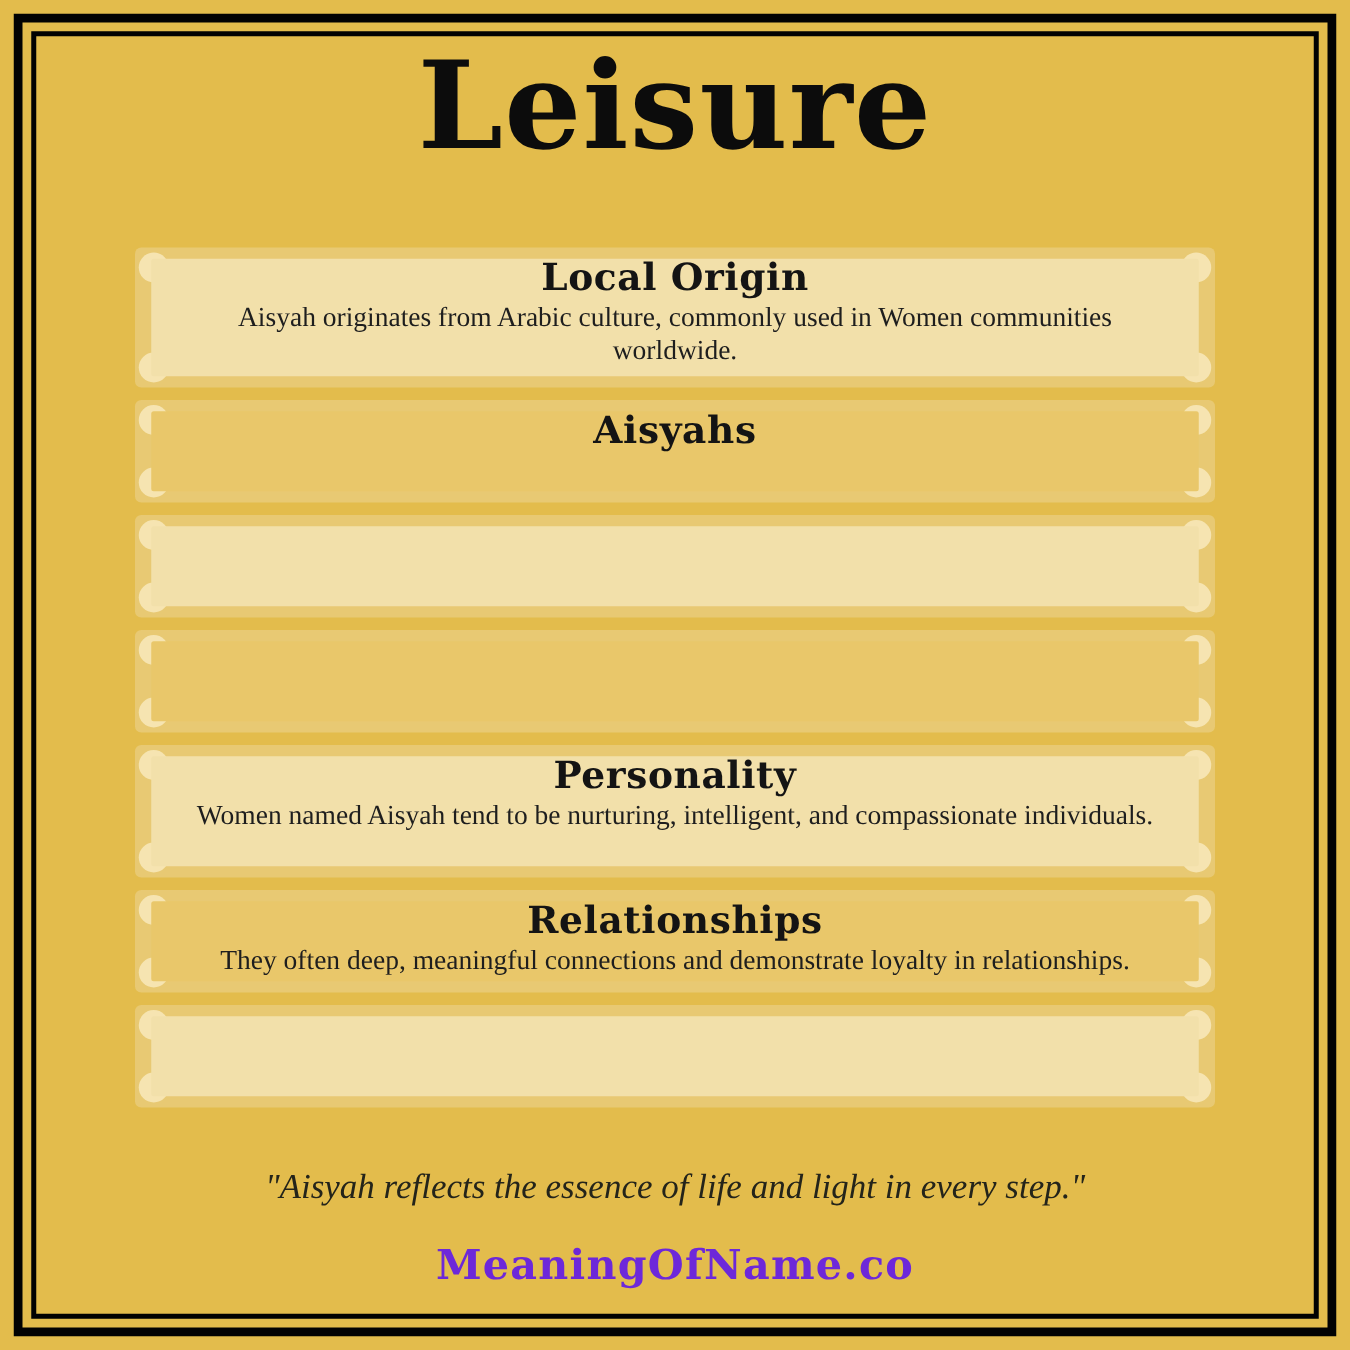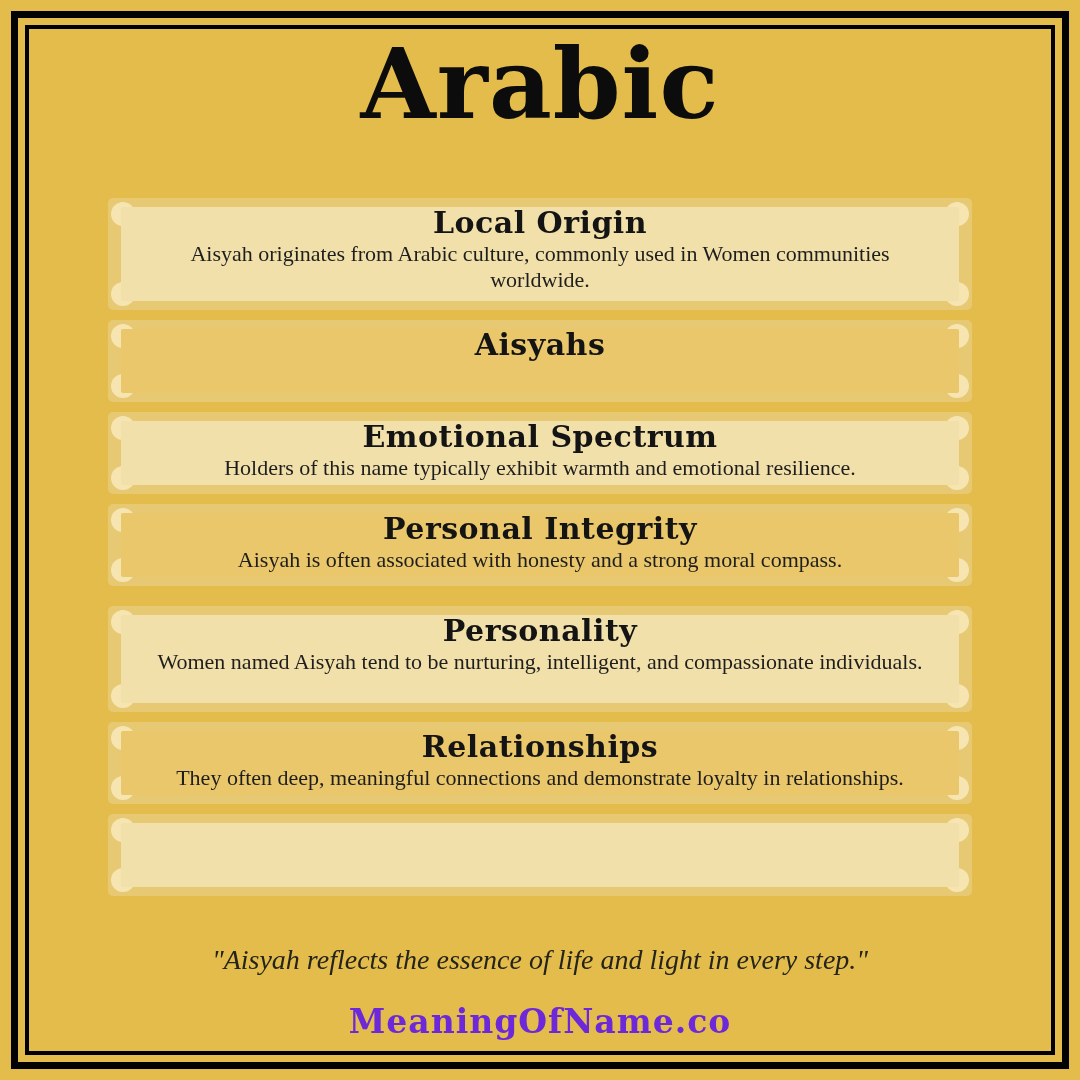--- a/index.html
+++ b/index.html
@@ -40,21 +40,21 @@
     gap: 10px;
   }
   .card {
     position: relative;
     height: 82px;
     background: #e8c973;
     border-radius: 5px;
     box-sizing: border-box;
   }
   .card.tall  { height: 112px; }
-  .card.tall2 { height: 106px; margin-top: 10px; }
+  .card.tall2 { height: 106px; }
   .card-inner {
     position: absolute;
     top: 9px; bottom: 9px; left: 13px; right: 13px;
     background: #f2e0aa;
     border-radius: 2px;
   }
   .card.dark .card-inner { background: #e9c76a; }
   .dot {
     position: absolute;
     width: 24px; height: 24px;
@@ -106,21 +106,21 @@
   }
 </style>
 </head>
 <body>
 
 <div class="frame-thick"></div>
 <div class="frame-thin"></div>
 
 <div class="content">
 
-  <div class="page-title">Arabic</div>
+  <div class="page-title">Leisure</div>
 
   <div class="cards">
 
     <div class="card tall">
       <span class="dot tl"></span>
       <span class="dot tr"></span>
       <span class="dot bl"></span>
       <span class="dot br"></span>
       <div class="card-inner"></div>
       <div class="card-text">
@@ -139,36 +139,28 @@
         <div class="card-heading">Aisyahs</div>
       </div>
     </div>
 
     <div class="card">
       <span class="dot tl"></span>
       <span class="dot tr"></span>
       <span class="dot bl"></span>
       <span class="dot br"></span>
       <div class="card-inner"></div>
-      <div class="card-text">
-        <div class="card-heading">Emotional Spectrum</div>
-        <div class="card-body">Holders of this name typically exhibit warmth and emotional resilience.</div>
-      </div>
     </div>
 
     <div class="card dark">
       <span class="dot tl"></span>
       <span class="dot tr"></span>
       <span class="dot bl"></span>
       <span class="dot br"></span>
       <div class="card-inner"></div>
-      <div class="card-text">
-        <div class="card-heading">Personal Integrity</div>
-        <div class="card-body">Aisyah is often associated with honesty and a strong moral compass.</div>
-      </div>
     </div>
 
     <div class="card tall2">
       <span class="dot tl"></span>
       <span class="dot tr"></span>
       <span class="dot bl"></span>
       <span class="dot br"></span>
       <div class="card-inner"></div>
       <div class="card-text">
         <div class="card-heading">Personality</div>

